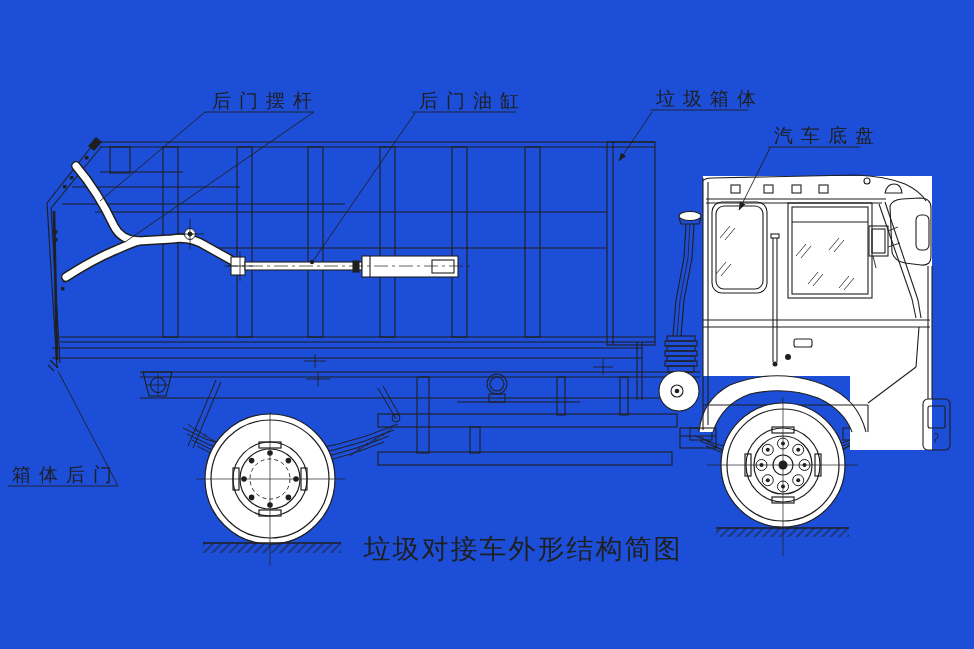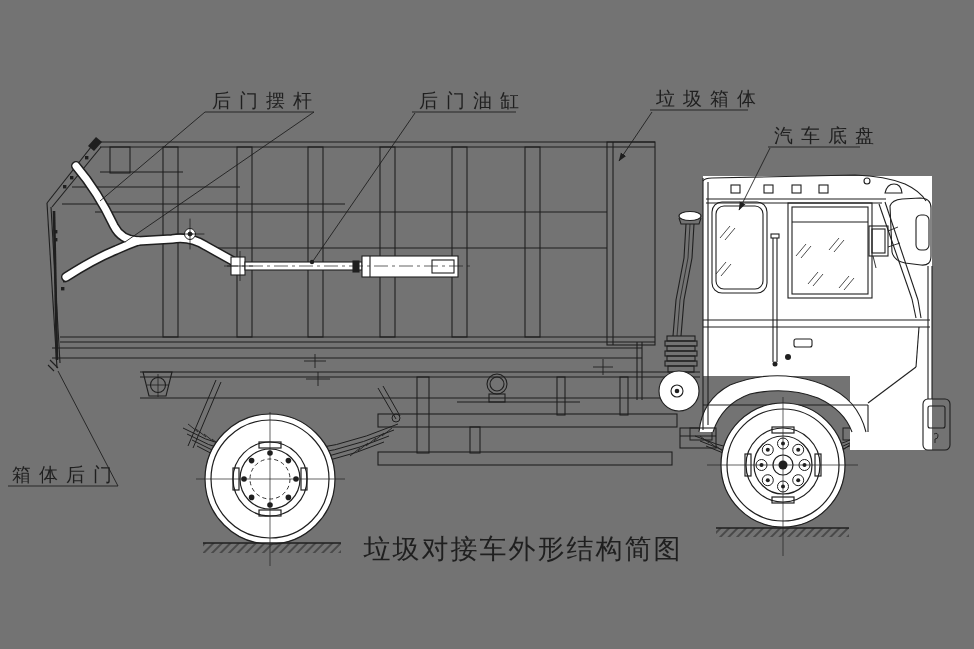--- a/index.html
+++ b/index.html
@@ -1,16 +1,16 @@
 <!DOCTYPE html>
 <html><head>
 <meta charset="utf-8">
 <style>
   html,body{margin:0;padding:0;background:#ffffff;}
-  .stage{position:relative;width:974px;height:649px;background:#737373;overflow:hidden;
+  .stage{position:relative;width:974px;height:649px;background:#1d4ed8;overflow:hidden;
          font-family:"Liberation Serif","DejaVu Serif",serif;}
   svg{position:absolute;left:0;top:0;}
   text{fill:#1f1f1f;}
   .lbl{font-size:19px;letter-spacing:8px;}
   .cap{font-size:27px;letter-spacing:2px;}
 </style>
 </head>
 <body>
 
 <div class="stage">

